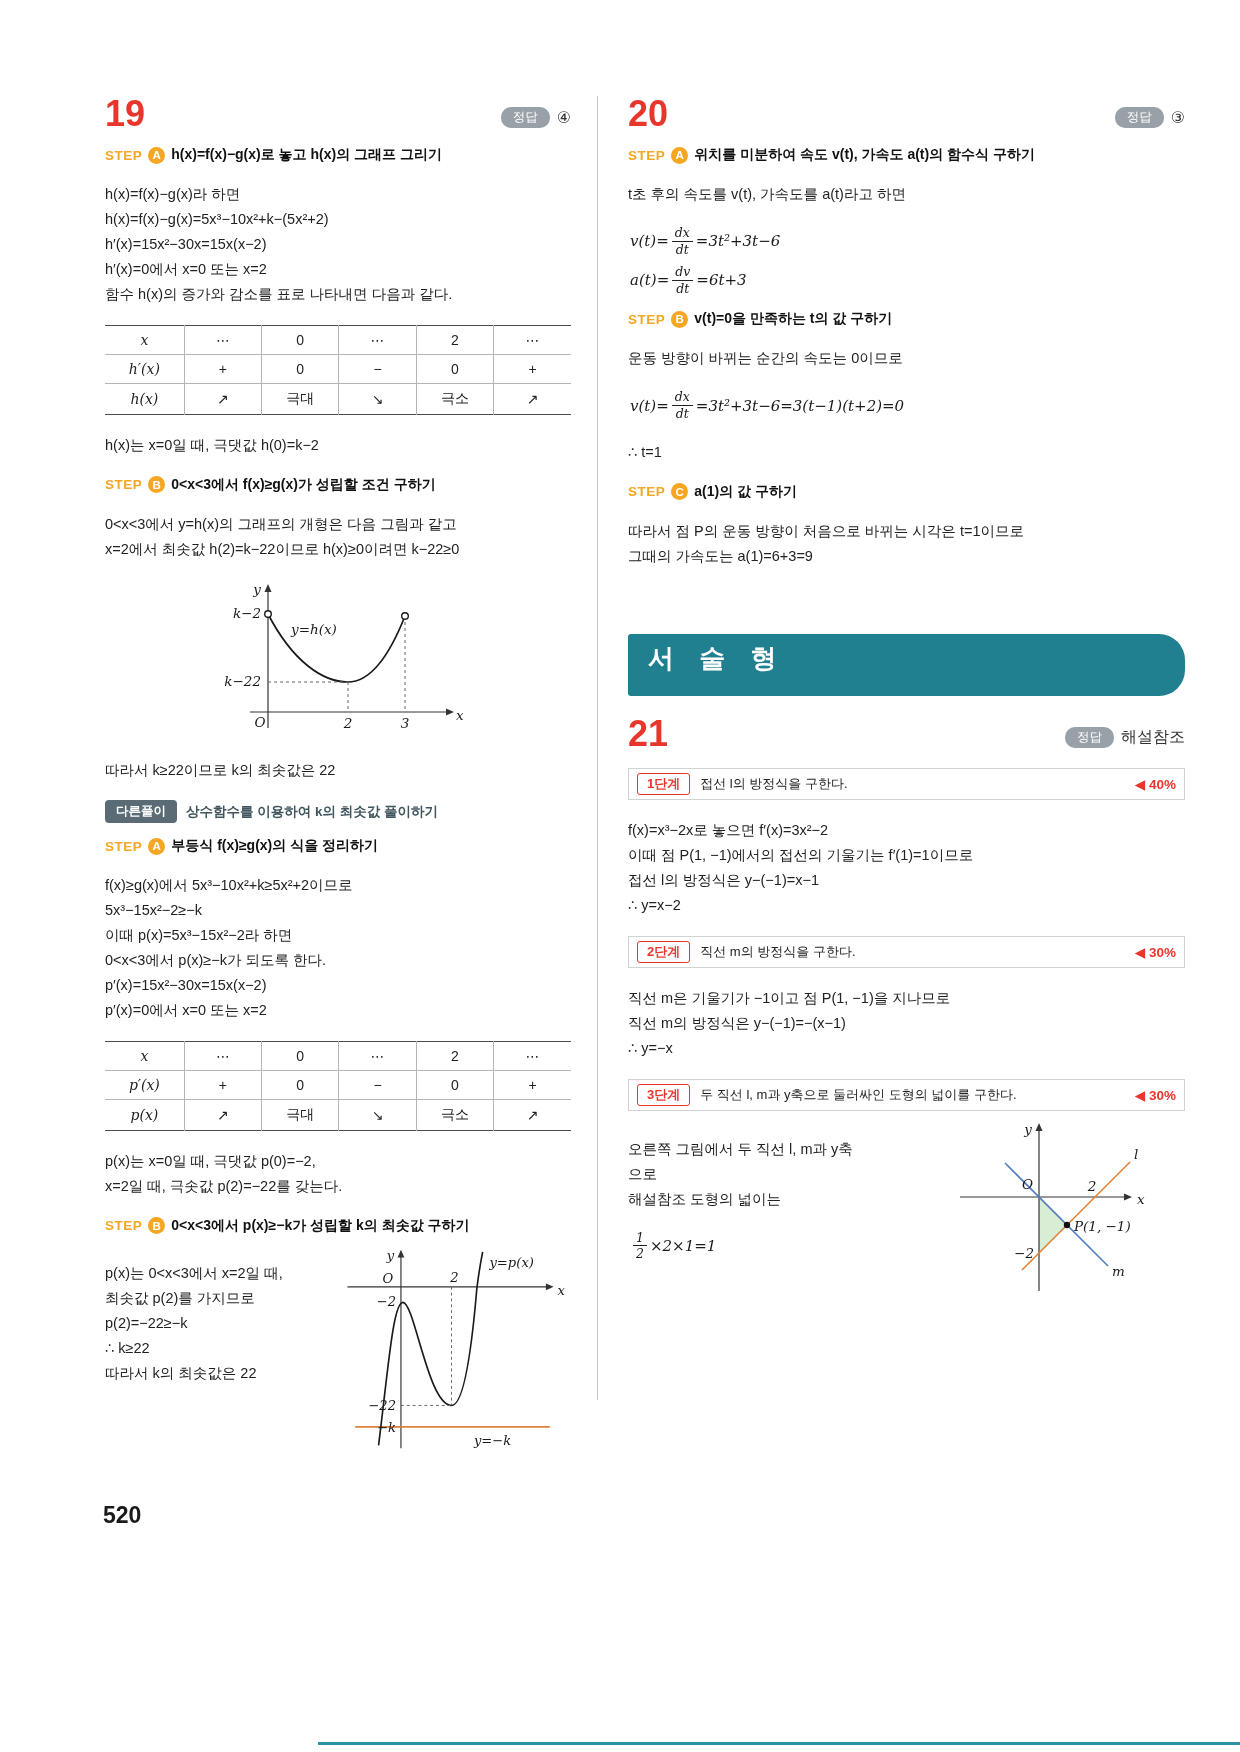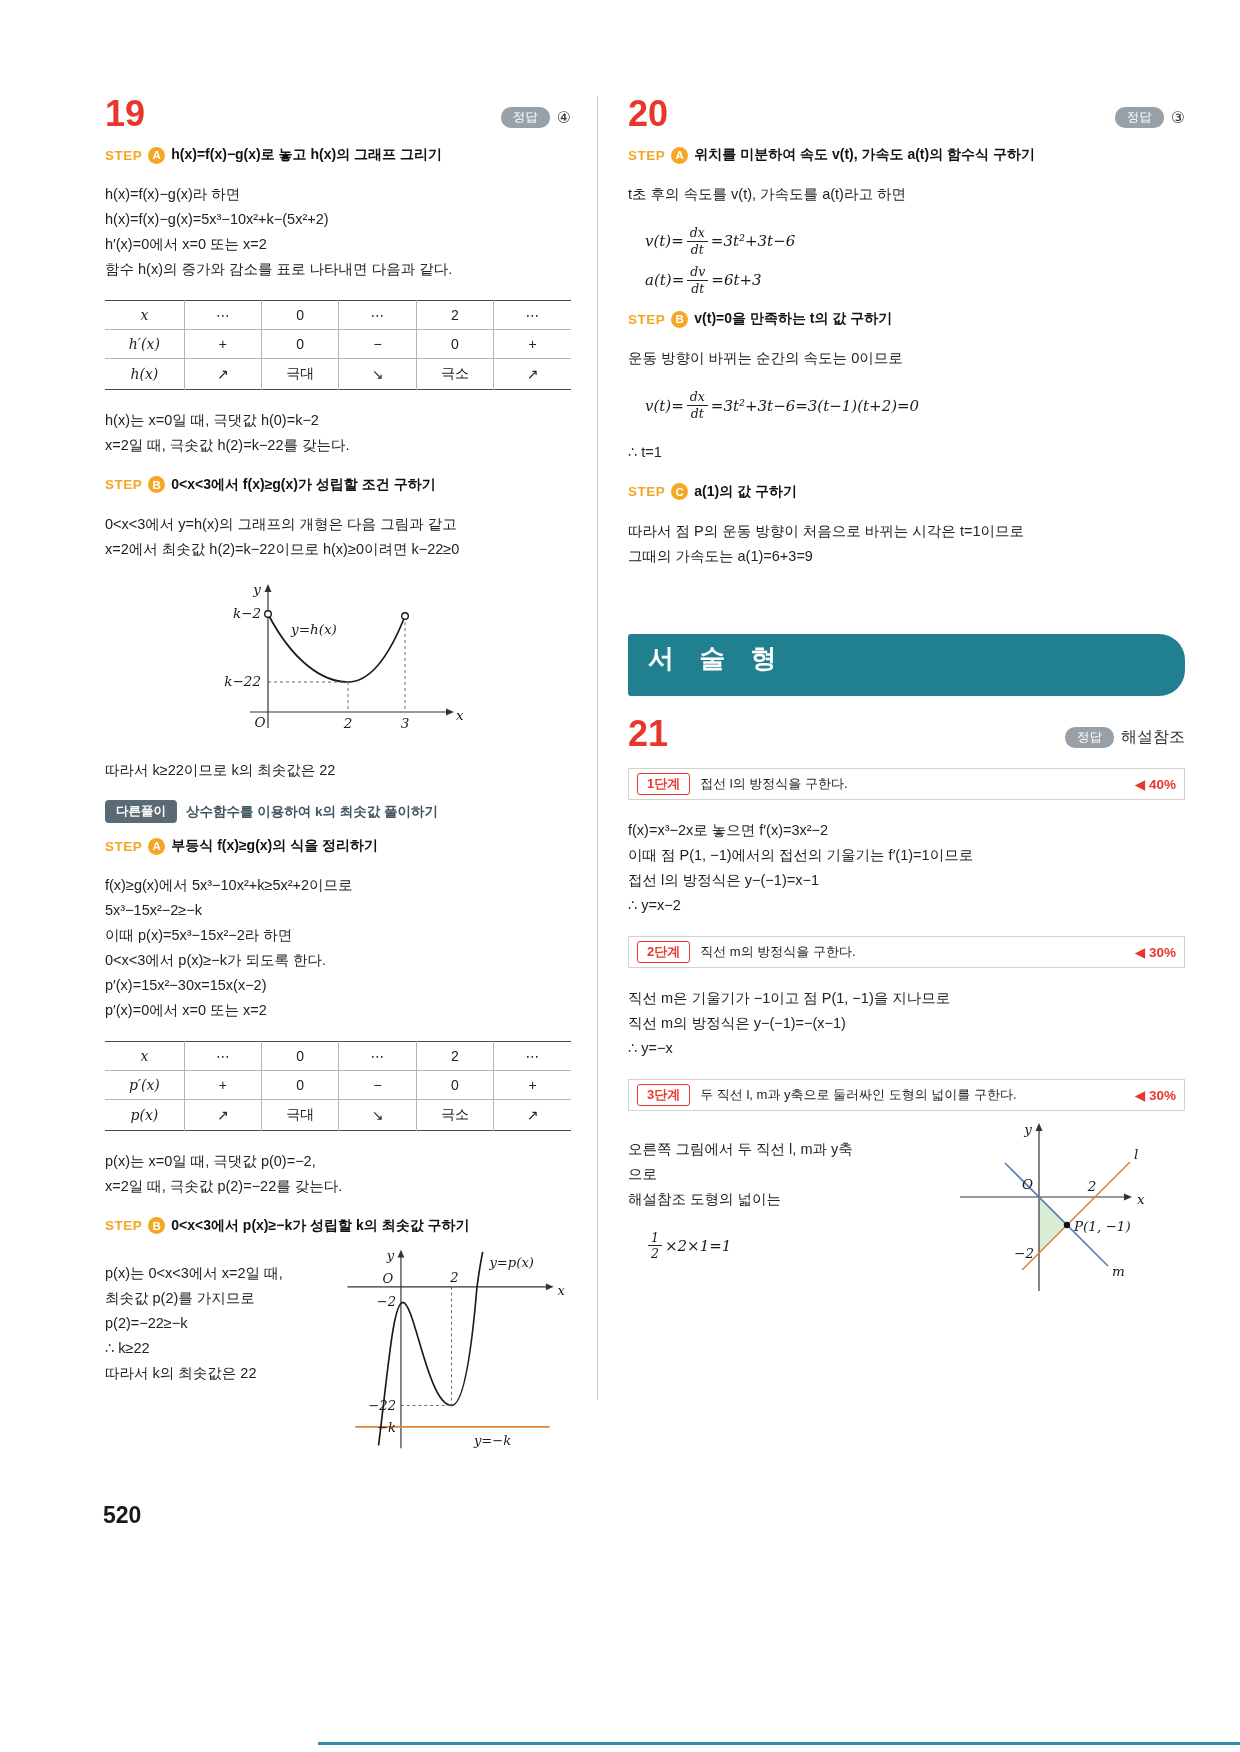--- a/index.html
+++ b/index.html
@@ -36,21 +36,21 @@
 
   .alt-row{display:flex;align-items:center;gap:9px;margin:14px 0 4px}
   .alt-badge{background:#5a6b76;color:#fff;font-size:12.5px;padding:3px 11px;border-radius:4px;font-weight:bold}
   .alt-title{font-size:13.5px;color:#41555e;font-weight:bold}
 
   .graph-wrap{display:flex;justify-content:center;margin:6px 0}
   .flex-tg{display:flex;align-items:flex-start;gap:4px;margin-top:4px}
   .flex-tg .lines{width:225px}
 
   .eq{display:flex;align-items:center;font-family:"DejaVu Serif",serif;font-style:italic;
-      font-size:15px;margin:7px 17px;color:#1a1a1a}
+      font-size:15px;margin:7px 2px;color:#1a1a1a}
   .frac{display:inline-flex;flex-direction:column;align-items:center;font-size:12.5px;line-height:1.25;margin:0 3px}
   .frac .num{border-bottom:1px solid #222;padding:0 3px}
 
   .essay-banner{margin-top:66px;background:#20808f;color:#fff;font-size:26px;font-weight:bold;
                 letter-spacing:9px;padding:7px 0 20px 20px;border-radius:3px 26px 26px 3px}
 
   .stage-row{display:flex;align-items:center;border:1px solid #d2d2d2;padding:4px 8px;margin:16px 0 8px;gap:10px}
   .stage-label{color:#e8362d;border:1.3px solid #e8362d;border-radius:3px;padding:1px 9px;
                font-weight:bold;font-size:13px;white-space:nowrap}
   .stage-desc{flex:1;font-size:13px;color:#222}
@@ -83,20 +83,21 @@
 
       <div class="step-row">
         <span class="step-word">STEP</span>
         <span class="step-circle">A</span>
         <span class="step-title">h(x)=f(x)−g(x)로 놓고 h(x)의 그래프 그리기</span>
       </div>
 
       <div class="lines">
           <p class="line">h(x)=f(x)−g(x)라 하면</p>
           <p class="line">h(x)=f(x)−g(x)=5x³−10x²+k−(5x²+2)</p>
+          <p class="line">h′(x)=15x²−30x=15x(x−2)</p>
           <p class="line">h′(x)=0에서 x=0 또는 x=2</p>
           <p class="line">함수 h(x)의 증가와 감소를 표로 나타내면 다음과 같다.</p>
         </div>
 
       <table class="inc">
         <colgroup>
             <col style="width:17%">
             <col>
             <col>
             <col>
@@ -126,21 +127,20 @@
               <td>극대</td>
               <td>↘</td>
               <td>극소</td>
               <td>↗</td>
             </tr>
         </tbody>
       </table>
 
       <div class="lines">
           <p class="line">h(x)는 x=0일 때, 극댓값 h(0)=k−2</p>
-          <p class="line">x=2일 때, 극솟값 h(2)=k−22를 갖는다.</p>
         </div>
 
       <div class="step-row">
         <span class="step-word">STEP</span>
         <span class="step-circle">B</span>
         <span class="step-title">0&lt;x&lt;3에서 f(x)≥g(x)가 성립할 조건 구하기</span>
       </div>
 
       <div class="lines">
           <p class="line">0&lt;x&lt;3에서 y=h(x)의 그래프의 개형은 다음 그림과 같고</p>

